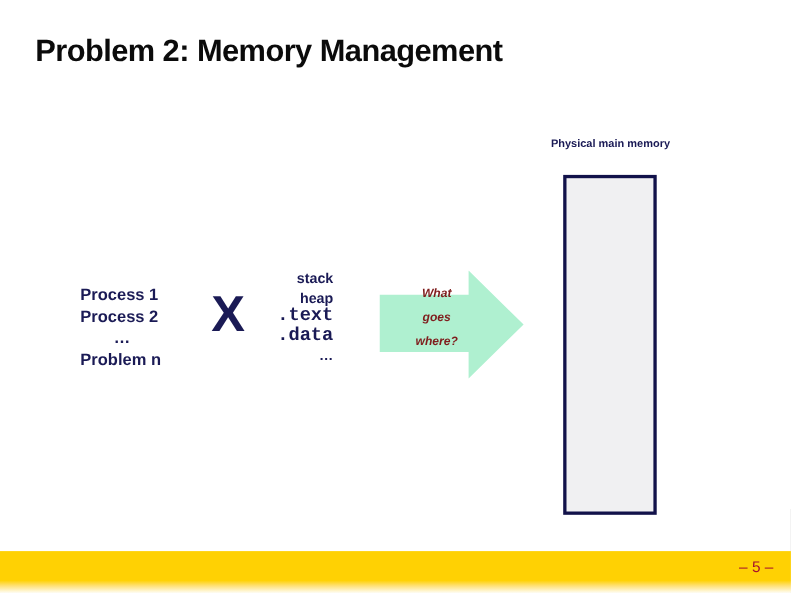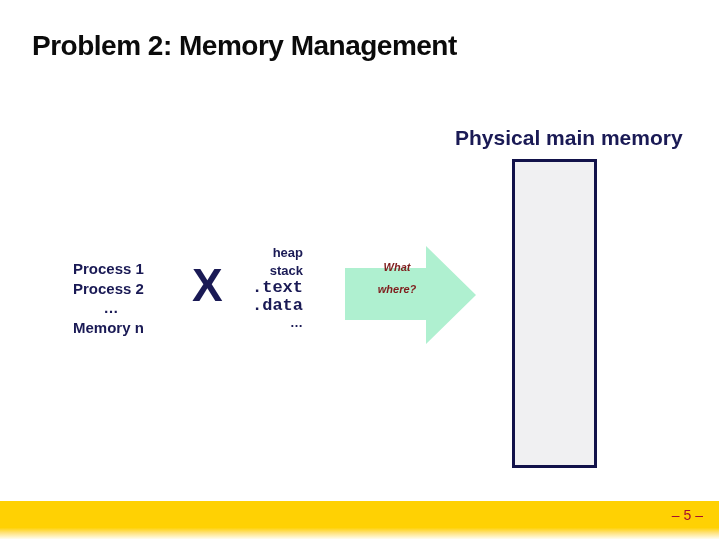--- a/index.html
+++ b/index.html
@@ -10,21 +10,21 @@
     overflow:hidden;
     font-family:"Liberation Sans", sans-serif;
   }
   .title{
     position:absolute;left:32px;top:30px;
     font-size:28px;font-weight:bold;color:var(--ink,#0b0b0b);
     letter-spacing:-0.5px;white-space:nowrap;
   }
   .mem-label{
     position:absolute;left:455px;top:126px;width:200px;
-    text-align:center;font-size:21px;font-weight:bold;
+    text-align:center;font-size:10px;font-weight:bold;
     color:var(--navy,#1a1a55);white-space:nowrap;
   }
   .process-list{
     position:absolute;left:73px;top:227px;width:100px;
     font-size:15px;font-weight:bold;line-height:19.5px;
     color:var(--navy,#1a1a55);
     margin-top:32px;
   }
   .process-list .ellipsis-row{text-align:center;padding-right:24px;}
   .x-mark{
@@ -71,41 +71,42 @@
 <div class="slide">
 
   <div class="title">Problem 2: Memory Management</div>
 
   <div class="mem-label">Physical main memory</div>
 
   <div class="process-list">
     <div>Process 1</div>
     <div>Process 2</div>
     <div class="ellipsis-row">…</div>
-    <div>Memory n</div>
+    <div>Problem n</div>
   </div>
 
   <div class="x-mark">X</div>
 
   <div class="segment-list">
+    <div>stack</div>
     <div>heap</div>
-    <div>stack</div>
     <div class="seg-mono">.text</div>
     <div class="seg-mono">.data</div>
     <div>…</div>
   </div>
 
   <div class="arrow-wrap">
     <svg width="132" height="99" viewBox="0 0 132 99">
       <polygon points="0,22 81,22 81,0 131,49 81,98 81,74 0,74" style="fill:var(--mint,#aff0d0)"></polygon>
     </svg>
   </div>
 
   <div class="arrow-label">
     <div>What</div>
+    <div>goes</div>
     <div>where?</div>
   </div>
 
   <div class="memory-rect"></div>
 
   <div class="footer-bar">
     <div class="page-number">– 5 –</div>
   </div>
 
 </div>

